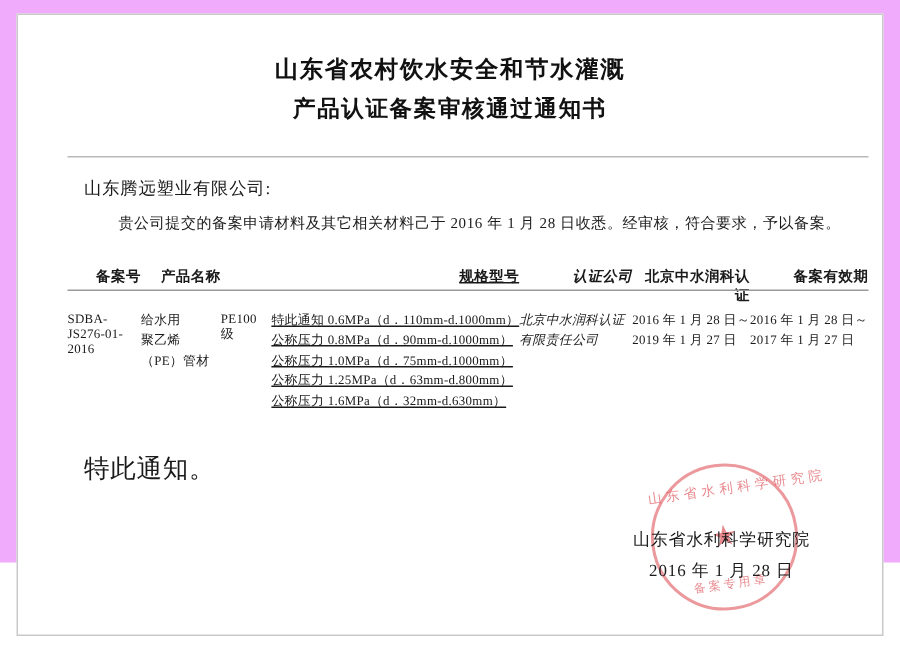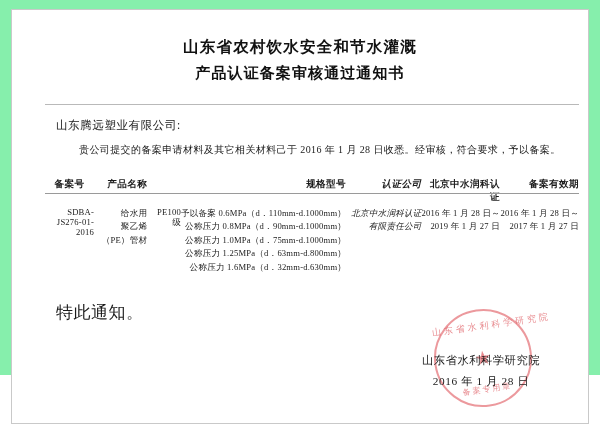--- a/index.html
+++ b/index.html
@@ -11,21 +11,21 @@
     width: 600px;
     height: 433px;
     font-family: "Liberation Serif", "DejaVu Serif", serif;
     color: #1a1a1a;
     overflow: hidden;
   }
   #page {
     position: relative;
     width: 600px;
     height: 375px;
-    background: #86efac;
+    background: #f0abfc;
   }
   
   #paper-border {
     position: absolute;
     left: 11px;
     top: 9px;
     width: 578px;
     height: 415px;
     border: 1px solid #c9c9c9;
     background: #ffffff;
@@ -96,47 +96,47 @@
     left: 33px;
     top: 168px;
     width: 534px;
     border-collapse: collapse;
     font-size: 8.6px;
     letter-spacing: 0.2px;
   }
   #record-table td, #record-table th {
     padding: 0;
     vertical-align: top;
-    text-align: right;
+    text-align: left;
     font-weight: normal;
   }
   #record-table thead th {
     font-size: 9.6px;
     font-weight: bold;
     padding-bottom: 3px;
     text-align: right;
     letter-spacing: 0.4px;
   }
-  #record-table thead th.left-head { text-align: center; }
+  #record-table thead th.left-head { text-align: right; }
   #head-rule {
     position: absolute;
     left: 33px;
     top: 183px;
     width: 534px;
     height: 1px;
     background: #9a9a9a;
   }
   .cell-multiline div {
     line-height: 13.4px;
     white-space: nowrap;
   }
   .col-code { width: 86px; }
   .col-name { width: 66px; }
   .col-model { width: 50px; }
-  .col-spec { width: 150px; }
+  .col-spec { width: 150px; text-decoration: underline; }
   .col-org { width: 84px; font-style: italic; }
   .col-valid { width: 78px; }
   .col-record { width: 80px; }
 
   .tbody-cell {
     padding-top: 4px;
     padding-bottom: 2px;
   }
 
   
@@ -241,21 +241,21 @@
         <tbody>
           <tr>
             <td class="tbody-cell col-code">SDBA-JS276-01-2016</td>
             <td class="tbody-cell col-name cell-multiline">
               <div>给水用</div>
               <div>聚乙烯</div>
               <div>（PE）管材</div>
             </td>
             <td class="tbody-cell col-model">PE100 级</td>
             <td class="tbody-cell col-spec cell-multiline">
-              <div>予以备案 0.6MPa（d．110mm-d.1000mm）</div>
+              <div>特此通知 0.6MPa（d．110mm-d.1000mm）</div>
               <div>公称压力 0.8MPa（d．90mm-d.1000mm）</div>
               <div>公称压力 1.0MPa（d．75mm-d.1000mm）</div>
               <div>公称压力 1.25MPa（d．63mm-d.800mm）</div>
               <div>公称压力 1.6MPa（d．32mm-d.630mm）</div>
             </td>
             <td class="tbody-cell col-org cell-multiline">
               <div>北京中水润科认证</div>
               <div>有限责任公司</div>
             </td>
             <td class="tbody-cell col-valid cell-multiline">

